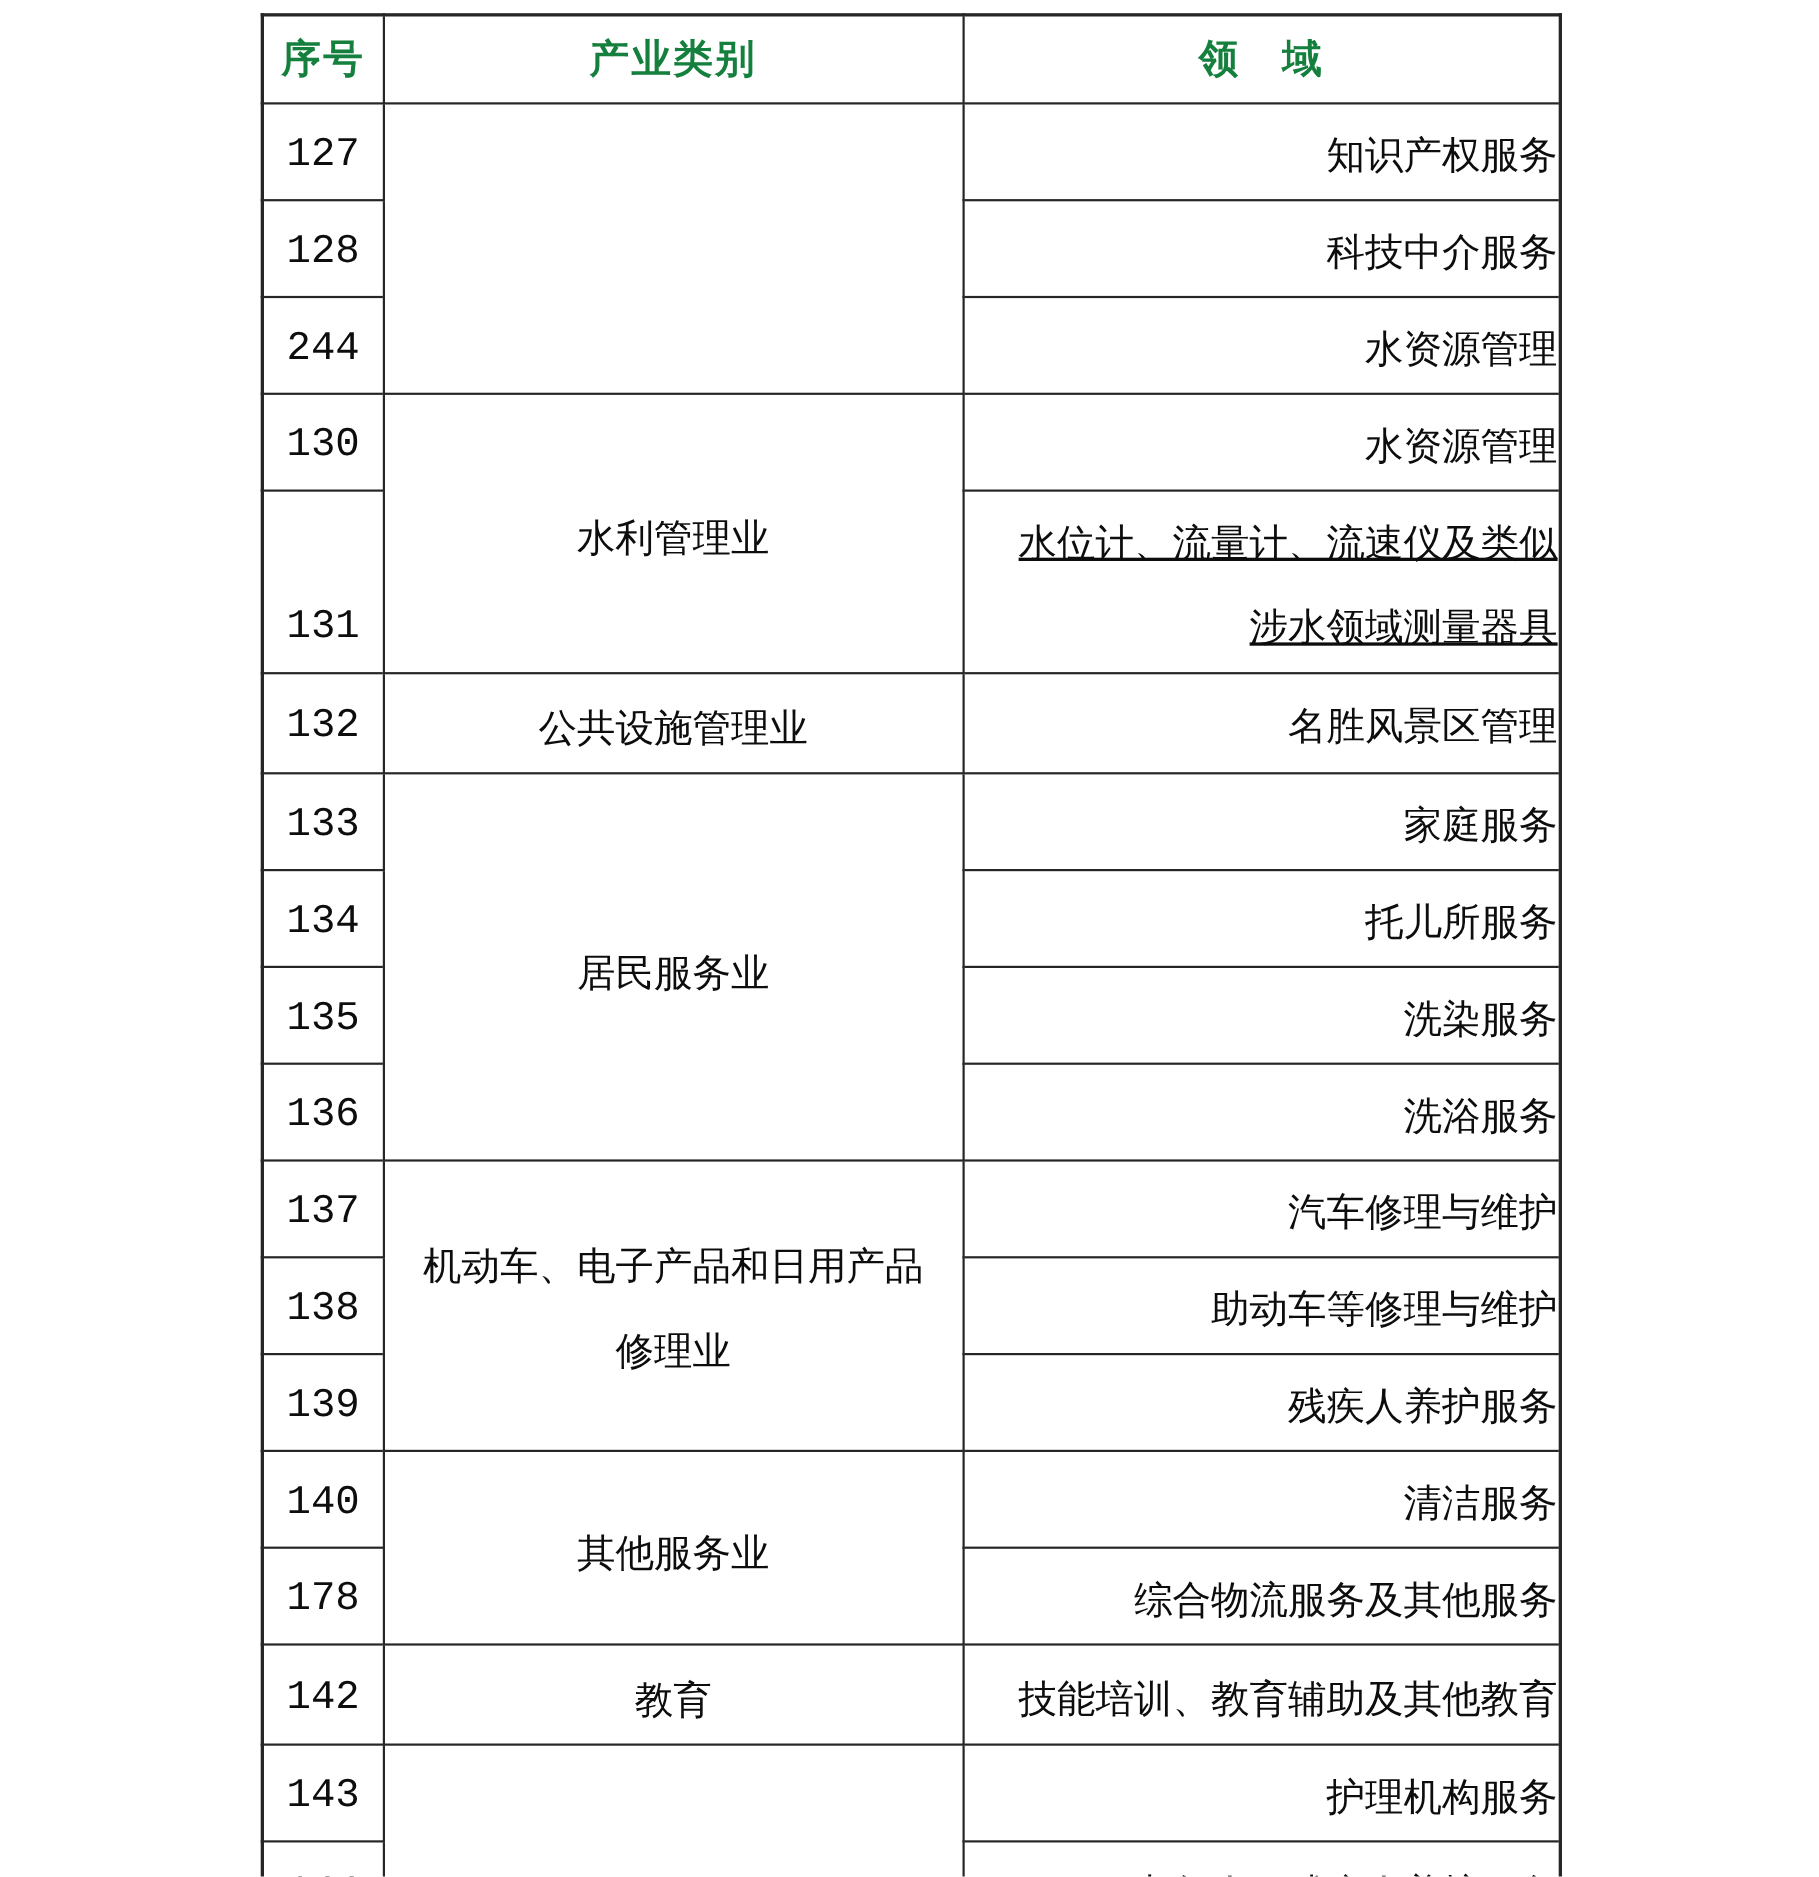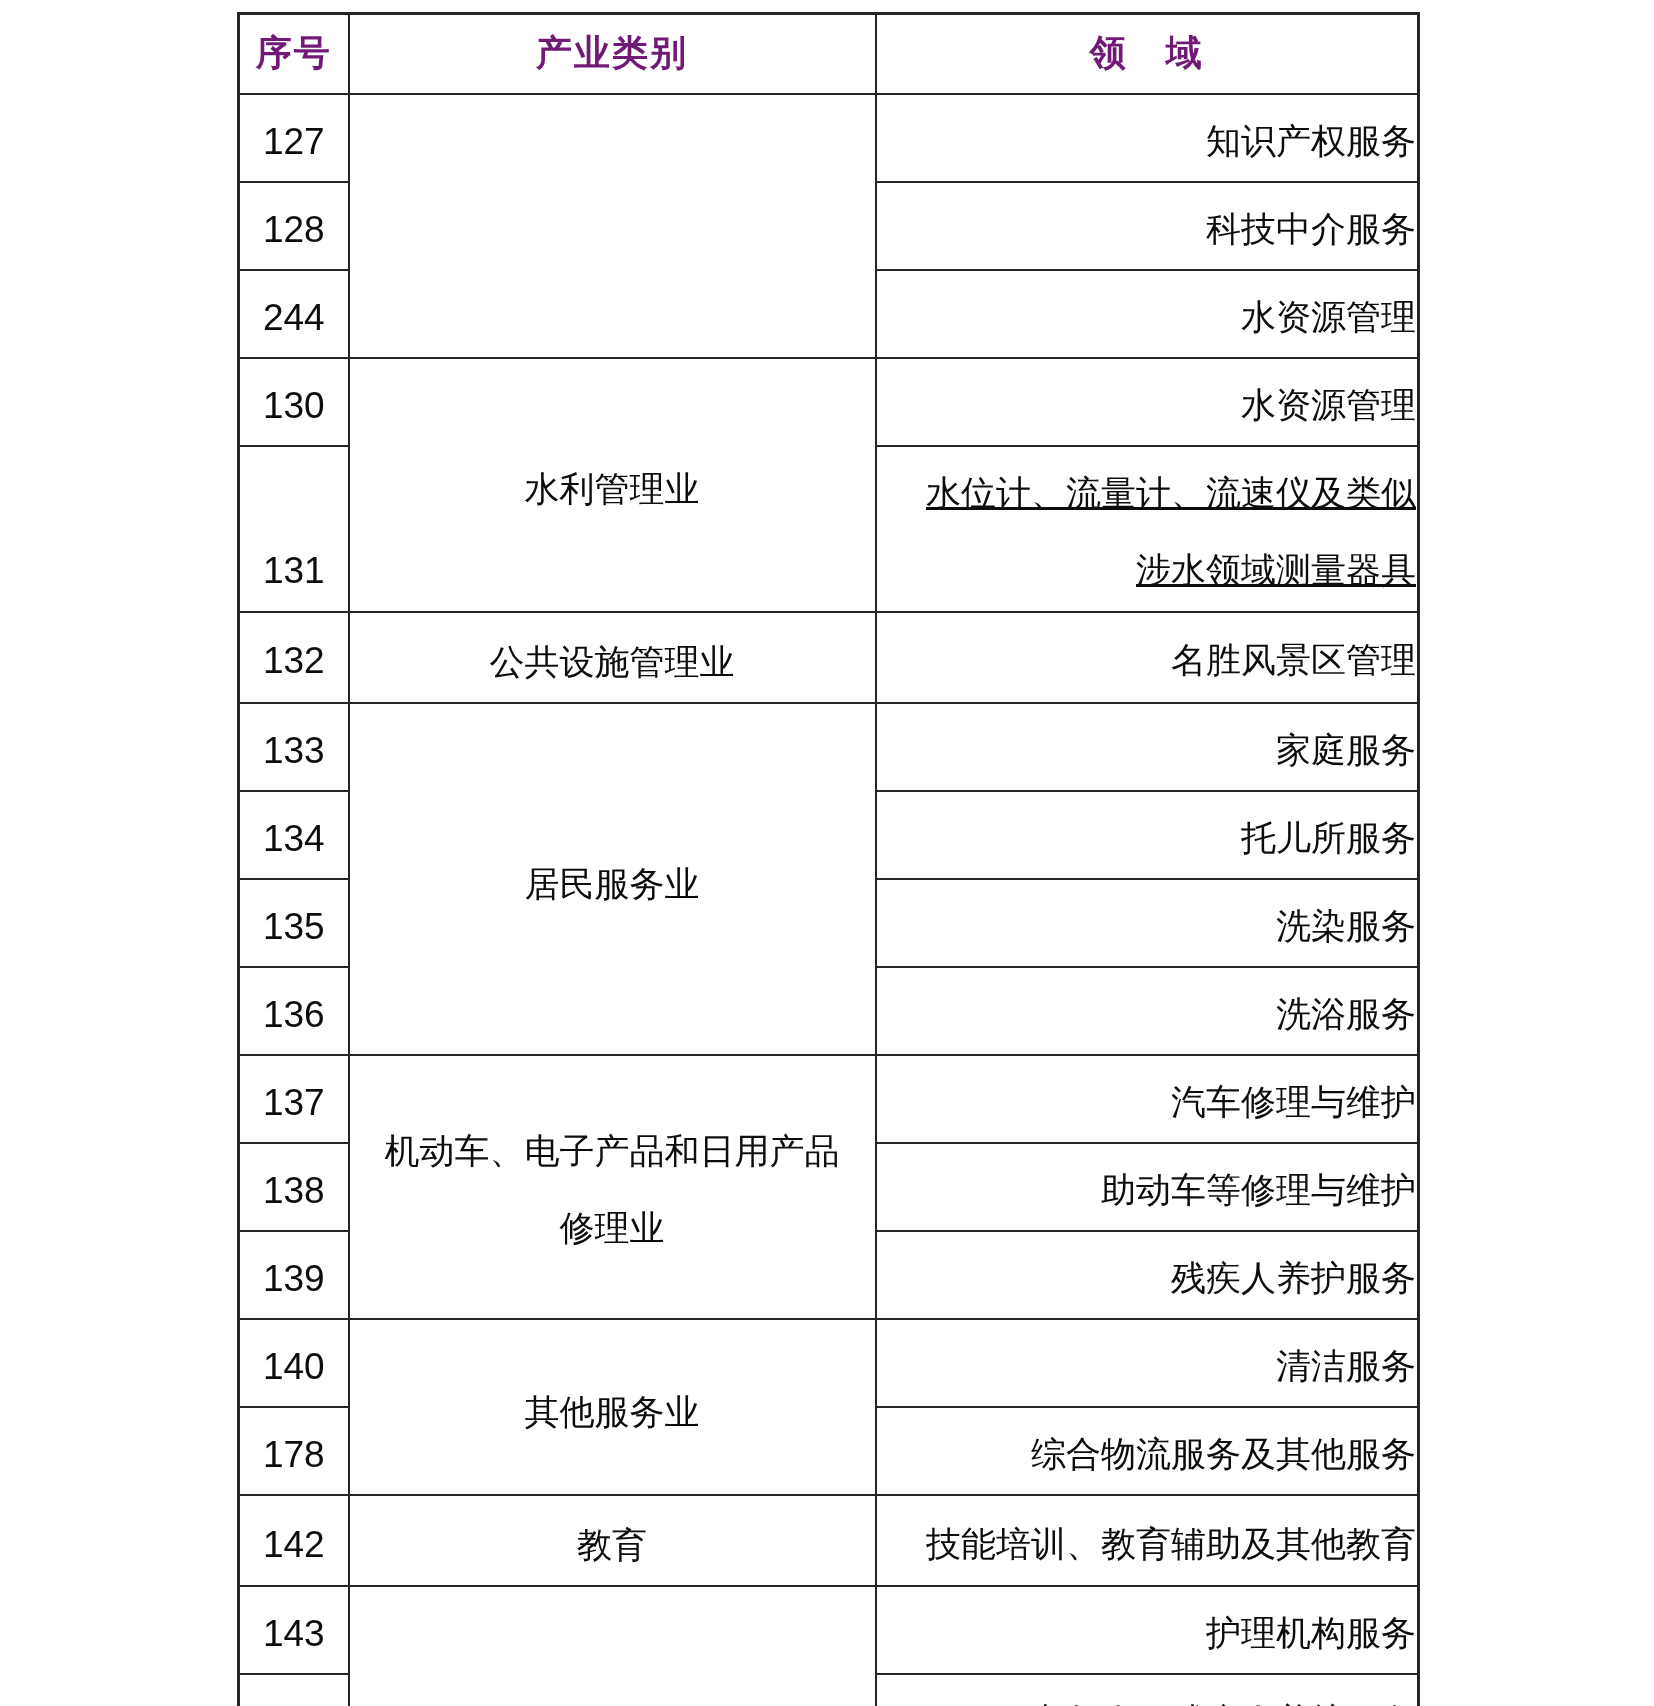--- a/index.html
+++ b/index.html
@@ -19,36 +19,36 @@
   table.doc-table { border:3px solid #262626; border-bottom-width:4px; }
   th, td {
     border:2px solid #262626;
     overflow:hidden;
     box-sizing:border-box;
   }
   th {
     font-family:"Liberation Sans","DejaVu Sans",sans-serif;
     font-weight:700;
     font-size:36px;
-    color:#701a75;
+    color:#15803d;
     text-align:center;
     vertical-align:middle;
     letter-spacing:2px;
   }
   td {
     font-size:35px;
     line-height:77px;
     color:#0d0d0d;
     vertical-align:middle;
     padding-top:8px;
   }
   td.num {
     text-align:center;
     font-size:37px;
-    font-family:Liberation Sans, sans-serif;
+    font-family:Liberation Mono, monospace;
   }
   td.cat { text-align:center; }
   td.field { text-align:right; padding-left:14px; }
   .cat-inner { display:inline-block; max-width:470px; line-height:77px; vertical-align:middle; }
   .field-inner { display:inline-block; max-width:520px; line-height:77px; vertical-align:middle;text-decoration:underline; }
   td.num-bottom { vertical-align:bottom; padding-bottom:2px;margin-left:16px; }
 </style>
 </head>
 <body>
 

